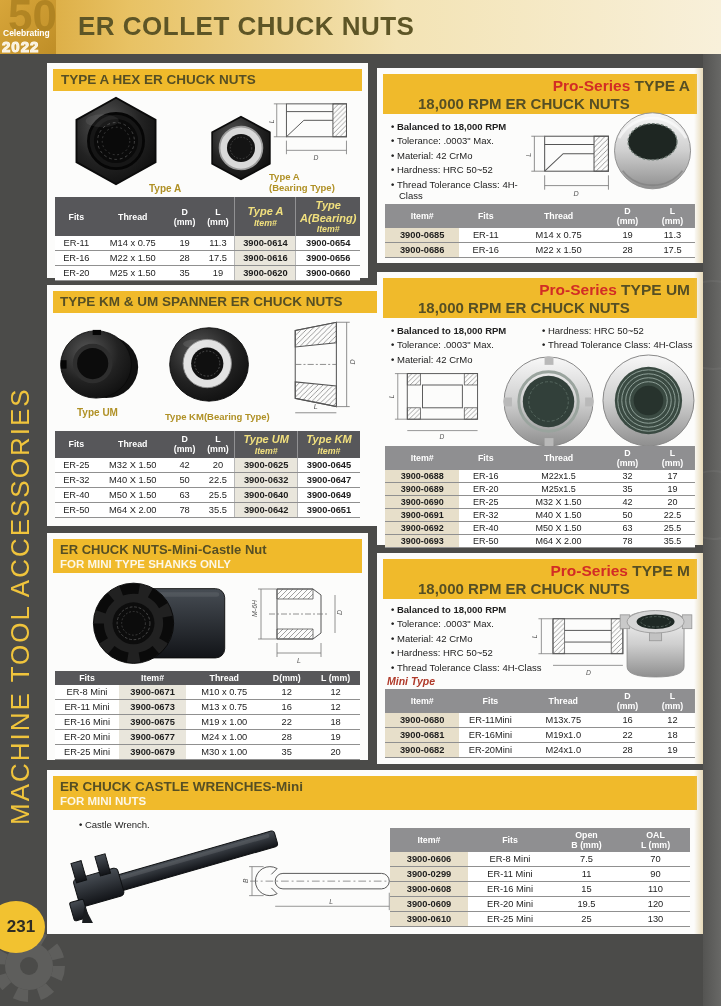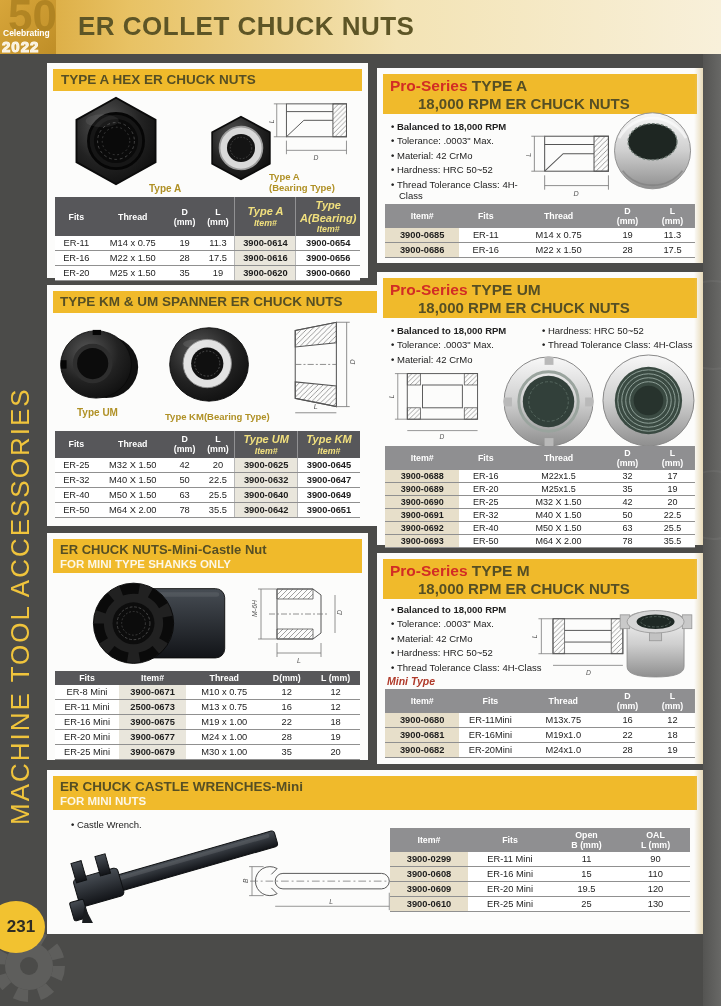--- a/index.html
+++ b/index.html
@@ -32,21 +32,21 @@
   .faint-gear{position:absolute;border:2px solid rgba(255,255,255,0.05);border-radius:50%;}
 
   
   .panel{position:absolute;background:#fcfcfb;z-index:2;}
   .curl{position:absolute;top:0;right:0;bottom:0;width:9px;pointer-events:none;
         background:linear-gradient(90deg,rgba(226,209,165,0),rgba(219,198,147,.65));}
   .bar{position:absolute;left:6px;right:6px;top:6px;background:#f0ba2b;color:#564f24;
        font-weight:bold;padding:3px 7px;}
   .bar .t1{font-size:13.5px;line-height:1.2;white-space:nowrap;}
   .bar .t2{font-size:11.5px;line-height:1.1;color:#fcf7e8;font-weight:bold;}
-  .probar .t1{font-size:15.5px;font-weight:800;}
+  .probar .t1{font-size:15.5px;font-weight:800;text-align:right;}
   .probar .brand{color:#d22c25;}
   .probar .t2{font-size:15px;color:#564f24;font-weight:800;margin-left:28px;}
 
   ul.bullets{list-style:none;margin:0;padding:0;position:absolute;}
   ul.bullets li{font-size:9.5px;color:#222;margin:3px 0;padding-left:10px;text-indent:-8px;line-height:1.2;}
   ul.bullets li:before{content:"• ";font-weight:bold;}
   ul.boldfirst li:first-child{font-weight:bold;}
 
   .photo-label{position:absolute;color:#b09126;font-weight:bold;font-size:10px;
                white-space:pre-line;line-height:1.2;}
@@ -597,21 +597,21 @@
       <tbody>
           <tr>
             <td>ER-8 Mini</td>
             <td class="b shade">3900-0671</td>
             <td>M10 x 0.75</td>
             <td>12</td>
             <td>12</td>
           </tr>
           <tr>
             <td>ER-11 Mini</td>
-            <td class="b shade">2500-0673</td>
+            <td class="b shade">3900-0673</td>
             <td>M13 x 0.75</td>
             <td>16</td>
             <td>12</td>
           </tr>
           <tr>
             <td>ER-16 Mini</td>
             <td class="b shade">3900-0675</td>
             <td>M19 x 1.00</td>
             <td>22</td>
             <td>18</td>
@@ -723,21 +723,21 @@
         </tbody>
     </table>
     <div class="curl"></div>
   </section>
 
   <section class="panel" style="left:47px;top:770px;width:656px;height:164px;">
     <div class="bar" style="height:34px;">
       <div class="t1">ER CHUCK CASTLE WRENCHES-Mini</div>
       <div class="t2">FOR MINI NUTS</div>
     </div>
-    <ul class="bullets" style="left:22px;top:46px;width:120px;">
+    <ul class="bullets" style="left:30px;top:46px;width:120px;">
         <li>Castle Wrench.</li>
       </ul>
     <svg class="svgbox" style="left:15px;top:40px;" width="230" height="118" viewBox="0 0 240 120">
       <g transform="rotate(-16 40 85)">
         <rect x="50" y="72" width="182" height="17" rx="3" fill="url(#steel)" stroke="#0e1012"></rect>
         <rect x="54" y="74" width="172" height="4" rx="2" fill="rgba(255,255,255,0.10)"></rect>
         <rect x="16" y="64" width="48" height="30" rx="4" fill="url(#steel)" stroke="#0e1012"></rect>
         <rect x="19" y="47" width="11" height="21" fill="url(#steel)" stroke="#0e1012"></rect>
         <rect x="45" y="47" width="11" height="21" fill="url(#steel)" stroke="#0e1012"></rect>
         <rect x="6" y="86" width="15" height="20" rx="2" fill="url(#steel)" stroke="#0e1012"></rect>
@@ -778,20 +778,26 @@
               <div class="h2">B (mm)</div>
             </th>
             <th>
               <div class="h1">OAL</div>
               <div class="h2">L (mm)</div>
             </th>
           </tr>
         </thead>
       <tbody>
           <tr>
+            <td class="b shade">3900-0606</td>
+            <td>ER-8 Mini</td>
+            <td>7.5</td>
+            <td>70</td>
+          </tr>
+          <tr>
             <td class="b shade">3900-0299</td>
             <td>ER-11 Mini</td>
             <td>11</td>
             <td>90</td>
           </tr>
           <tr>
             <td class="b shade">3900-0608</td>
             <td>ER-16 Mini</td>
             <td>15</td>
             <td>110</td>

